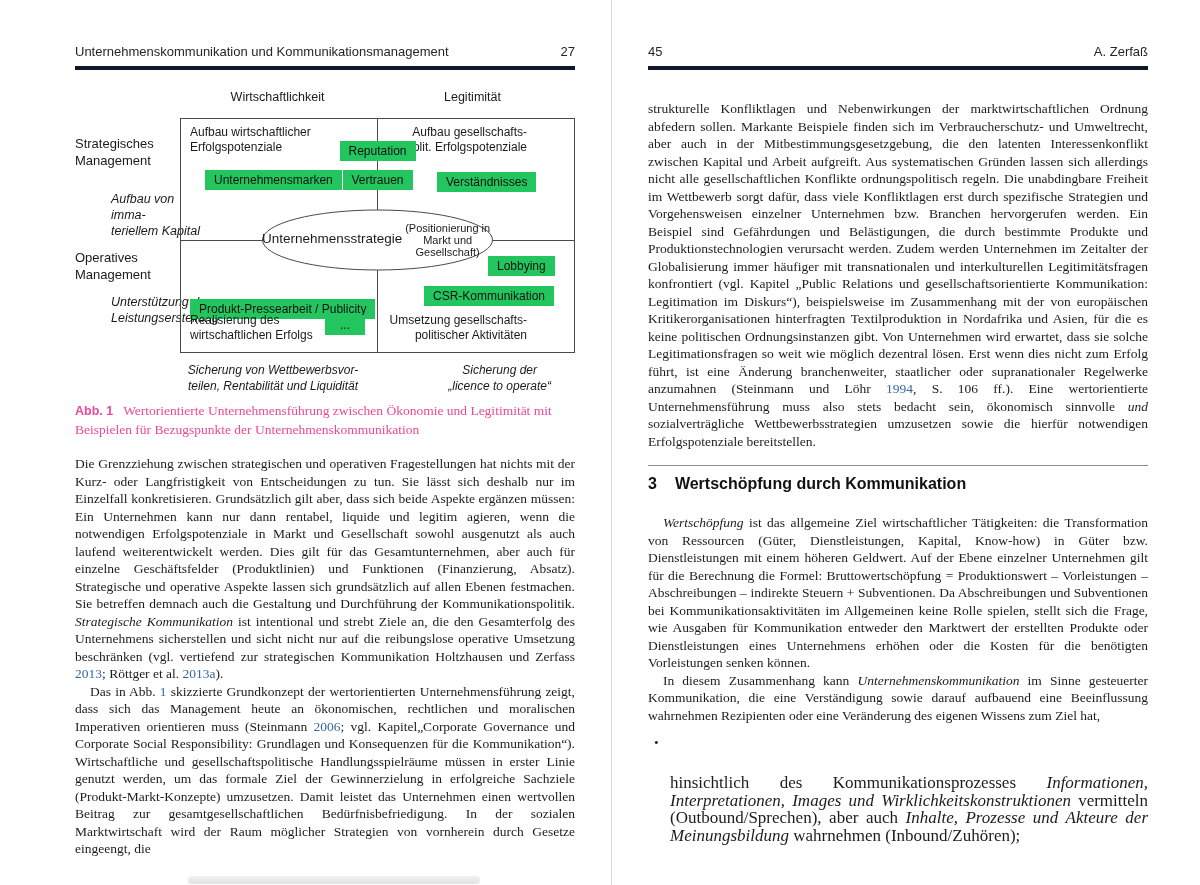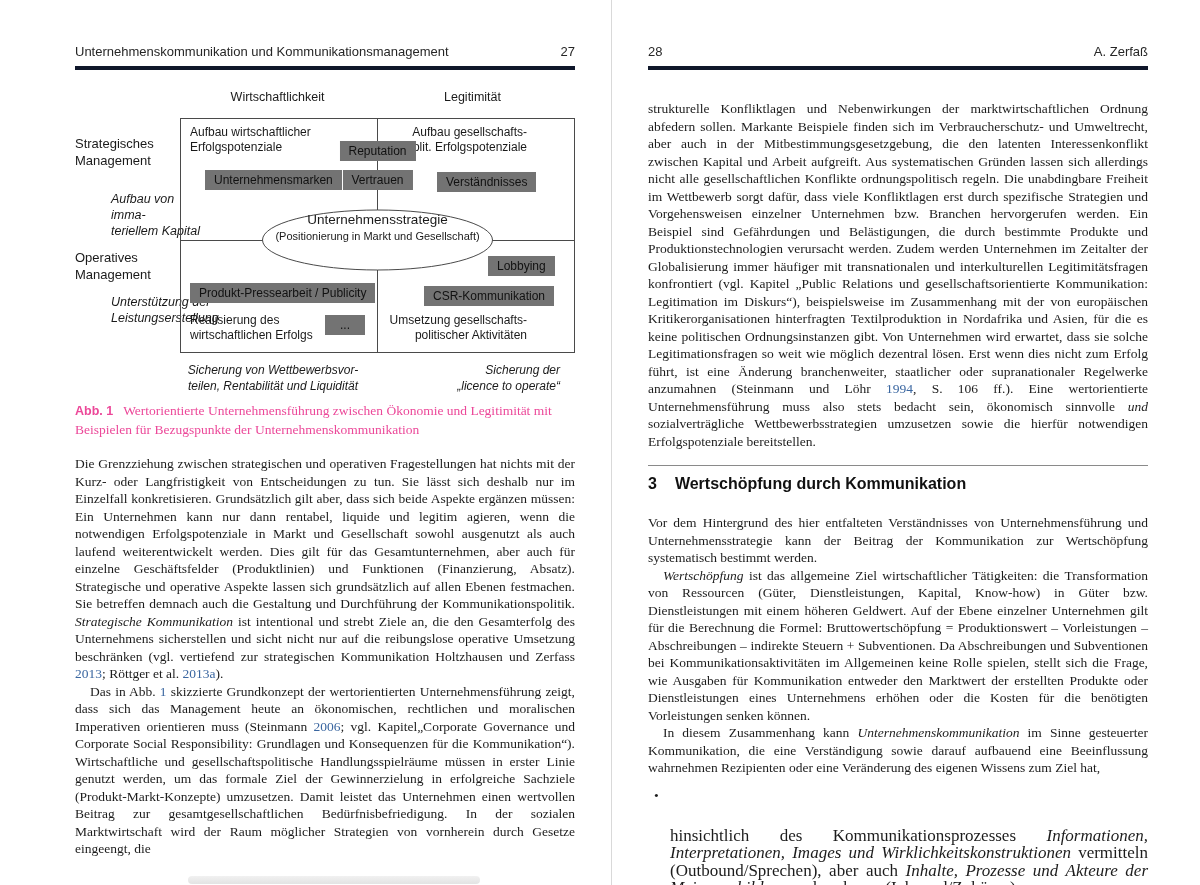--- a/index.html
+++ b/index.html
@@ -25,30 +25,30 @@
   .fig-axis{position:absolute;top:0;text-align:center;font-size:12.5px;}
   #axis-left{left:105px;width:195px;}
   #axis-right{left:300px;width:195px;}
   .fig-side{position:absolute;left:0;width:100px;white-space:pre-line;font-size:13px;line-height:17px;}
   .fig-side.i{font-style:italic;font-size:12.5px;line-height:16px;margin-left:36px;}
   .fig-main{position:absolute;left:105px;top:28px;width:355px;height:235px;}
   .fig-main svg{position:absolute;left:0;top:0;}
   .cell-text{position:absolute;font-size:12px;line-height:15px;white-space:pre-line;}
   .cell-text.right{text-align:right;}
   .gbox{
-    position:absolute;background:#737373;color:#111;
+    position:absolute;background:#22c55e;color:#111;
     font-size:12px;line-height:14px;padding:3px 9px;white-space:nowrap;
   }
   .ellipse-text{position:absolute;left:82px;top:94px;width:231px;height:56px;
-    display:flex;flex-direction:column;justify-content:flex-start;align-items:center;text-align:center;}
+    display:flex;flex-direction:row;justify-content:space-between;align-items:center;text-align:center;}
   .el-title{font-size:13.5px;margin-bottom:3px;}
   .el-sub{font-size:11px;}
   .fig-footer{position:absolute;top:272px;font-style:italic;font-size:12px;line-height:16px;white-space:pre-line;}
   .fig-footer.fleft{left:108px;width:180px;text-align:center;}
-  .fig-footer.fright{right:15px;text-align:right;}
+  .fig-footer.fright{right:24px;text-align:center;}
 
   
   .caption{margin-top:12px;font-size:13.5px;line-height:18.5px;color:#ec4899;}
   .cap-label{font-family:"Liberation Sans",sans-serif;font-weight:bold;font-size:12.5px;margin-right:10px;}
 
   
   .body{margin-top:16px;}
   #page-right .body{margin-top:30px;}
   p.para{
     margin:0;text-align:justify;font-size:13.5px;line-height:17.5px;
@@ -117,21 +117,21 @@
       <div class="gbox" style="left:25px;top:52px">Unternehmensmarken</div>
       <div class="gbox" style="left:197.5px;top:52px;transform:translateX(-50%)">Vertrauen</div>
       <div class="gbox" style="left:257px;top:54px">Verständnisses</div>
 
       <div class="ellipse-text">
         <div class="el-title">Unternehmensstrategie</div>
         <div class="el-sub">(Positionierung in Markt und Gesellschaft)</div>
       </div>
 
       <div class="gbox" style="left:308px;top:138px">Lobbying</div>
-      <div class="gbox" style="left:10px;top:165px">Produkt-Pressearbeit / Publicity</div>
+      <div class="gbox" style="left:10px;top:181px">Produkt-Pressearbeit / Publicity</div>
       <div class="gbox" style="left:244px;top:168px">CSR-Kommunikation</div>
       <div class="gbox" style="left:145px;top:197px;width:22px;text-align:center">...</div>
 
       <div class="cell-text" style="left:10px;top:195px">Realisierung des
 wirtschaftlichen Erfolgs</div>
       <div class="cell-text right" style="right:8px;top:195px">Umsetzung gesellschafts-
 politischer Aktivitäten</div>
     </div>
 
     <div class="fig-footer fleft">Sicherung von Wettbewerbsvor-
@@ -145,33 +145,32 @@
   </div>
 
   <div class="body">
     <p class="para"><span>Die Grenzziehung zwischen strategischen und operativen Fragestellungen hat nichts mit der Kurz- oder Langfristigkeit von Entscheidungen zu tun. Sie lässt sich deshalb nur im Einzelfall konkretisieren. Grundsätzlich gilt aber, dass sich beide Aspekte ergänzen müssen: Ein Unternehmen kann nur dann rentabel, liquide und legitim agieren, wenn die notwendigen Erfolgspotenziale in Markt und Gesellschaft sowohl ausgenutzt als auch laufend weiterentwickelt werden. Dies gilt für das Gesamtunternehmen, aber auch für einzelne Geschäftsfelder (Produktlinien) und Funktionen (Finanzierung, Absatz). Strategische und operative Aspekte lassen sich grundsätzlich auf allen Ebenen festmachen. Sie betreffen demnach auch die Gestaltung und Durchführung der Kommunikationspolitik. </span><span class="seg-i">Strategische Kommunikation</span><span> ist intentional und strebt Ziele an, die den Gesamterfolg des Unternehmens sicherstellen und sicht nicht nur auf die reibungslose operative Umsetzung beschränken (vgl. vertiefend zur strategischen Kommunikation Holtzhausen und Zerfass </span><span class="seg-a">2013</span><span>; Röttger et al. </span><span class="seg-a">2013a</span><span>).</span></p>
     <p class="para indent"><span>Das in Abb. </span><span class="seg-a">1</span><span> skizzierte Grundkonzept der wertorientierten Unternehmensführung zeigt, dass sich das Management heute an ökonomischen, rechtlichen und moralischen Imperativen orientieren muss (Steinmann </span><span class="seg-a">2006</span><span>; vgl. Kapitel„Corporate Governance und Corporate Social Responsibility: Grundlagen und Konsequenzen für die Kommunikation“). Wirtschaftliche und gesellschaftspolitische Handlungsspielräume müssen in erster Linie genutzt werden, um das formale Ziel der Gewinnerzielung in erfolgreiche Sachziele (Produkt-Markt-Konzepte) umzusetzen. Damit leistet das Unternehmen einen wertvollen Beitrag zur gesamtgesellschaftlichen Bedürfnisbefriedigung. In der sozialen Marktwirtschaft wird der Raum möglicher Strategien von vornherein durch Gesetze eingeengt, die</span></p>
   </div>
 </div>
 
 <div class="page" id="page-right">
   <div class="running-head">
-    <span>28</span>
+    <span>45</span>
     <span>A. Zerfaß</span>
   </div>
 
   <div class="body">
     <p class="para"><span>strukturelle Konfliktlagen und Nebenwirkungen der marktwirtschaftlichen Ordnung abfedern sollen. Markante Beispiele finden sich im Verbraucherschutz- und Umweltrecht, aber auch in der Mitbestimmungsgesetzgebung, die den latenten Interessenkonflikt zwischen Kapital und Arbeit aufgreift. Aus systematischen Gründen lassen sich allerdings nicht alle gesellschaftlichen Konflikte ordnungspolitisch regeln. Die unabdingbare Freiheit im Wettbewerb sorgt dafür, dass viele Konfliktlagen erst durch spezifische Strategien und Vorgehensweisen einzelner Unternehmen bzw. Branchen hervorgerufen werden. Ein Beispiel sind Gefährdungen und Belästigungen, die durch bestimmte Produkte und Produktionstechnologien verursacht werden. Zudem werden Unternehmen im Zeitalter der Globalisierung immer häufiger mit transnationalen und interkulturellen Legitimitätsfragen konfrontiert (vgl. Kapitel „Public Relations und gesellschaftsorientierte Kommunikation: Legitimation im Diskurs“), beispielsweise im Zusammenhang mit der von europäischen Kritikerorganisationen hinterfragten Textilproduktion in Nordafrika und Asien, für die es keine politischen Ordnungsinstanzen gibt. Von Unternehmen wird erwartet, dass sie solche Legitimationsfragen so weit wie möglich dezentral lösen. Erst wenn dies nicht zum Erfolg führt, ist eine Änderung branchenweiter, staatlicher oder supranationaler Regelwerke anzumahnen (Steinmann und Löhr </span><span class="seg-a">1994</span><span>, S. 106 ff.). Eine wertorientierte Unternehmensführung muss also stets bedacht sein, ökonomisch sinnvolle </span><span class="seg-i">und</span><span> sozialverträgliche Wettbewerbsstrategien umzusetzen sowie die hierfür notwendigen Erfolgspotenziale bereitstellen.</span></p>
 
     <div class="section-rule"></div>
     <div class="section-head">
       <span class="sec-num">3</span><span>Wertschöpfung durch Kommunikation</span>
     </div>
 
-    <p class="para"><span>Vor dem Hintergrund des hier entfalteten Verständnisses von Unternehmensführung und Unternehmensstrategie kann der Beitrag der Kommunikation zur Wertschöpfung systematisch bestimmt werden.</span></p>
     <p class="para indent"><span class="seg-i">Wertschöpfung</span><span> ist das allgemeine Ziel wirtschaftlicher Tätigkeiten: die Transformation von Ressourcen (Güter, Dienstleistungen, Kapital, Know-how) in Güter bzw. Dienstleistungen mit einem höheren Geldwert. Auf der Ebene einzelner Unternehmen gilt für die Berechnung die Formel: Bruttowertschöpfung = Produktionswert – Vorleistungen – Abschreibungen – indirekte Steuern + Subventionen. Da Abschreibungen und Subventionen bei Kommunikationsaktivitäten im Allgemeinen keine Rolle spielen, stellt sich die Frage, wie Ausgaben für Kommunikation entweder den Marktwert der erstellten Produkte oder Dienstleistungen eines Unternehmens erhöhen oder die Kosten für die benötigten Vorleistungen senken können.</span></p>
     <p class="para indent"><span>In diesem Zusammenhang kann </span><span class="seg-i">Unternehmenskommunikation</span><span> im Sinne gesteuerter Kommunikation, die eine Verständigung sowie darauf aufbauend eine Beeinflussung wahrnehmen Rezipienten oder eine Veränderung des eigenen Wissens zum Ziel hat,</span></p>
 
     <div class="bullet-item">
       <span class="bullet-marker">•</span>
       <span class="bullet-text"><span>hinsichtlich des Kommunikationsprozesses </span><span class="seg-i">Informationen, Interpretationen, Images und Wirklichkeitskonstruktionen</span><span> vermitteln (Outbound/Sprechen), aber auch </span><span class="seg-i">Inhalte, Prozesse und Akteure der Meinungsbildung</span><span> wahrnehmen (Inbound/Zuhören);</span></span>
     </div>
   </div>
 </div>
 

